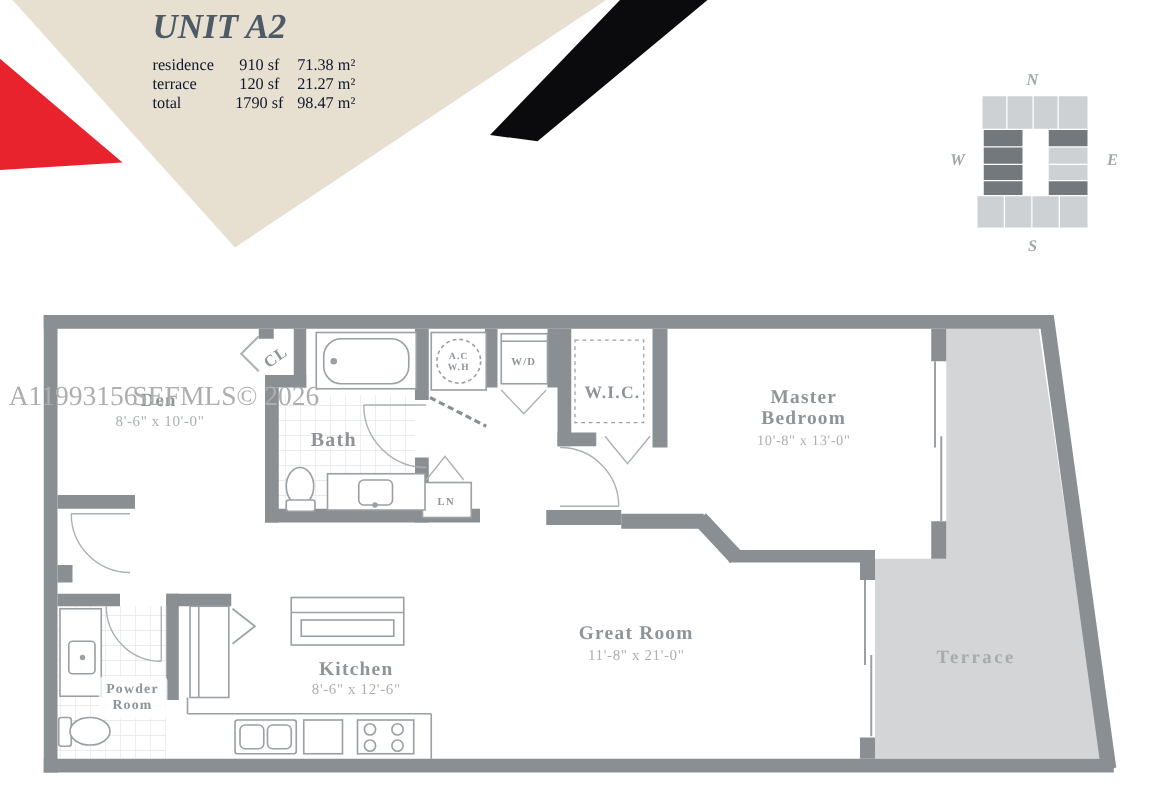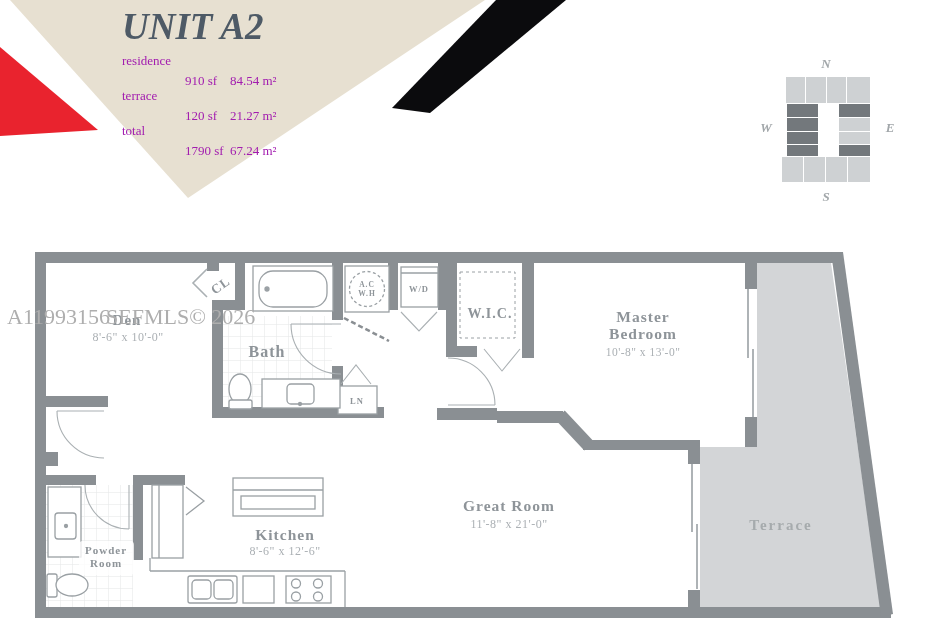--- a/index.html
+++ b/index.html
@@ -1,26 +1,26 @@
 <!DOCTYPE html>
 <html><head>
 <meta charset="utf-8">
 <style>
   html,body{margin:0;padding:0;background:#fff;}
   .page{position:relative;width:932px;height:630px;background:#ffffff;overflow:hidden;
         font-family:"Liberation Serif",serif;}
   .scene{position:absolute;left:0;top:0;}
   .hdr{position:absolute;left:122px;top:8px;width:200px;z-index:2;}
   .hdr-title{font-family:"Liberation Serif",serif;font-style:italic;font-weight:bold;
-             font-size:37px;line-height:1.0;color:#4e5a66;letter-spacing:0px;}
+             font-size:28px;line-height:1.0;color:#4e5a66;letter-spacing:0px;}
   .hdr-sub{font-family:"Liberation Serif",serif;font-size:15px;color:#38352e;
            letter-spacing:.4px;margin-top:3px;font-weight:500;}
-  .area-table{margin-top:9px;font-size:13px;color:#a21caf;display:grid;
+  .area-table{margin-top:9px;font-size:13px;color:#0f172a;display:grid;
               grid-template-columns:63px 45px 62px;row-gap:1px;line-height:14px;}
-  .cell-sf,.cell-m2{text-align:left;margin-top:20px;}
+  .cell-sf,.cell-m2{text-align:center;}
   svg text{font-family:"Liberation Serif",serif;}
   .roomname{fill:#8e9499;font-weight:bold;letter-spacing:1px;}
   .roomdims{fill:#abb0b4;letter-spacing:.5px;}
   .fixture{stroke:#9aa0a4;fill:#ffffff;stroke-width:1.3;}
   .doorline{stroke:#aab0b3;fill:none;stroke-width:1.1;}
   .compass-letter{fill:#a2a7aa;font-style:italic;font-weight:bold;font-size:13px;}
 </style>
 </head>
 <body>
 
@@ -212,23 +212,23 @@
       <text x="7" y="324">A11993156</text>
       <text x="106" y="324">SEFMLS© 2026</text>
     </g>
   </svg>
 
   <div class="hdr">
     <div class="hdr-title">UNIT A2</div>
     <div class="area-table">
       <div class="cell-label">residence</div>
       <div class="cell-sf">910 sf</div>
-      <div class="cell-m2">84.54 m²</div>
+      <div class="cell-m2">71.38 m²</div>
       <div class="cell-label">terrace</div>
       <div class="cell-sf">120 sf</div>
       <div class="cell-m2">21.27 m²</div>
       <div class="cell-label">total</div>
       <div class="cell-sf">1790 sf</div>
-      <div class="cell-m2">67.24 m²</div>
+      <div class="cell-m2">98.47 m²</div>
     </div>
   </div>
 
 </div>
 
 </body></html>

